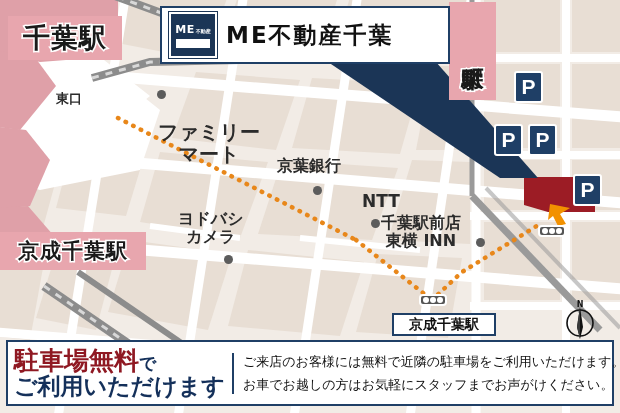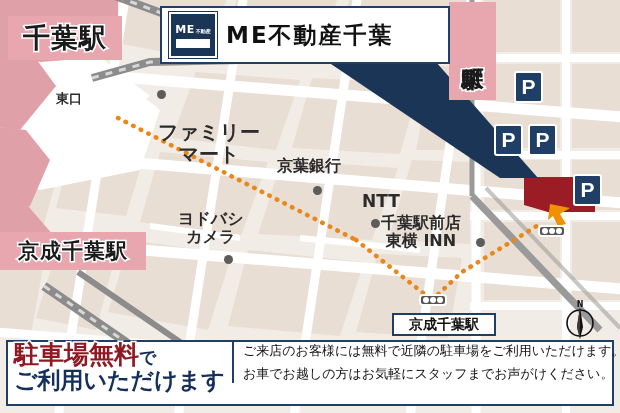--- a/index.html
+++ b/index.html
@@ -76,21 +76,21 @@
   #logo-mark .bar{width:34px;height:9px;background:#ffffff;}
   #logo-text{
     font-size:23px;font-weight:bold;color:#111;letter-spacing:2px;
     white-space:nowrap;
   }
 
   
   #banner{
     position:absolute;left:6px;top:340px;width:608px;height:66px;
     border:2px solid #1f3f66;box-sizing:border-box;background:#ffffff;
-    display:flex;align-items:flex-start;
+    display:flex;align-items:center;
   }
   #banner-left{
     flex:none;width:224px;display:flex;flex-direction:column;
     justify-content:center;padding-left:6px;box-sizing:border-box;
   }
   #banner-l1{font-size:25px;font-weight:bold;line-height:1.02;white-space:nowrap;}
   #banner-l1 .hi{
     color:#8f1822;
     -webkit-text-stroke:3px #ffffff;paint-order:stroke fill;
   }

